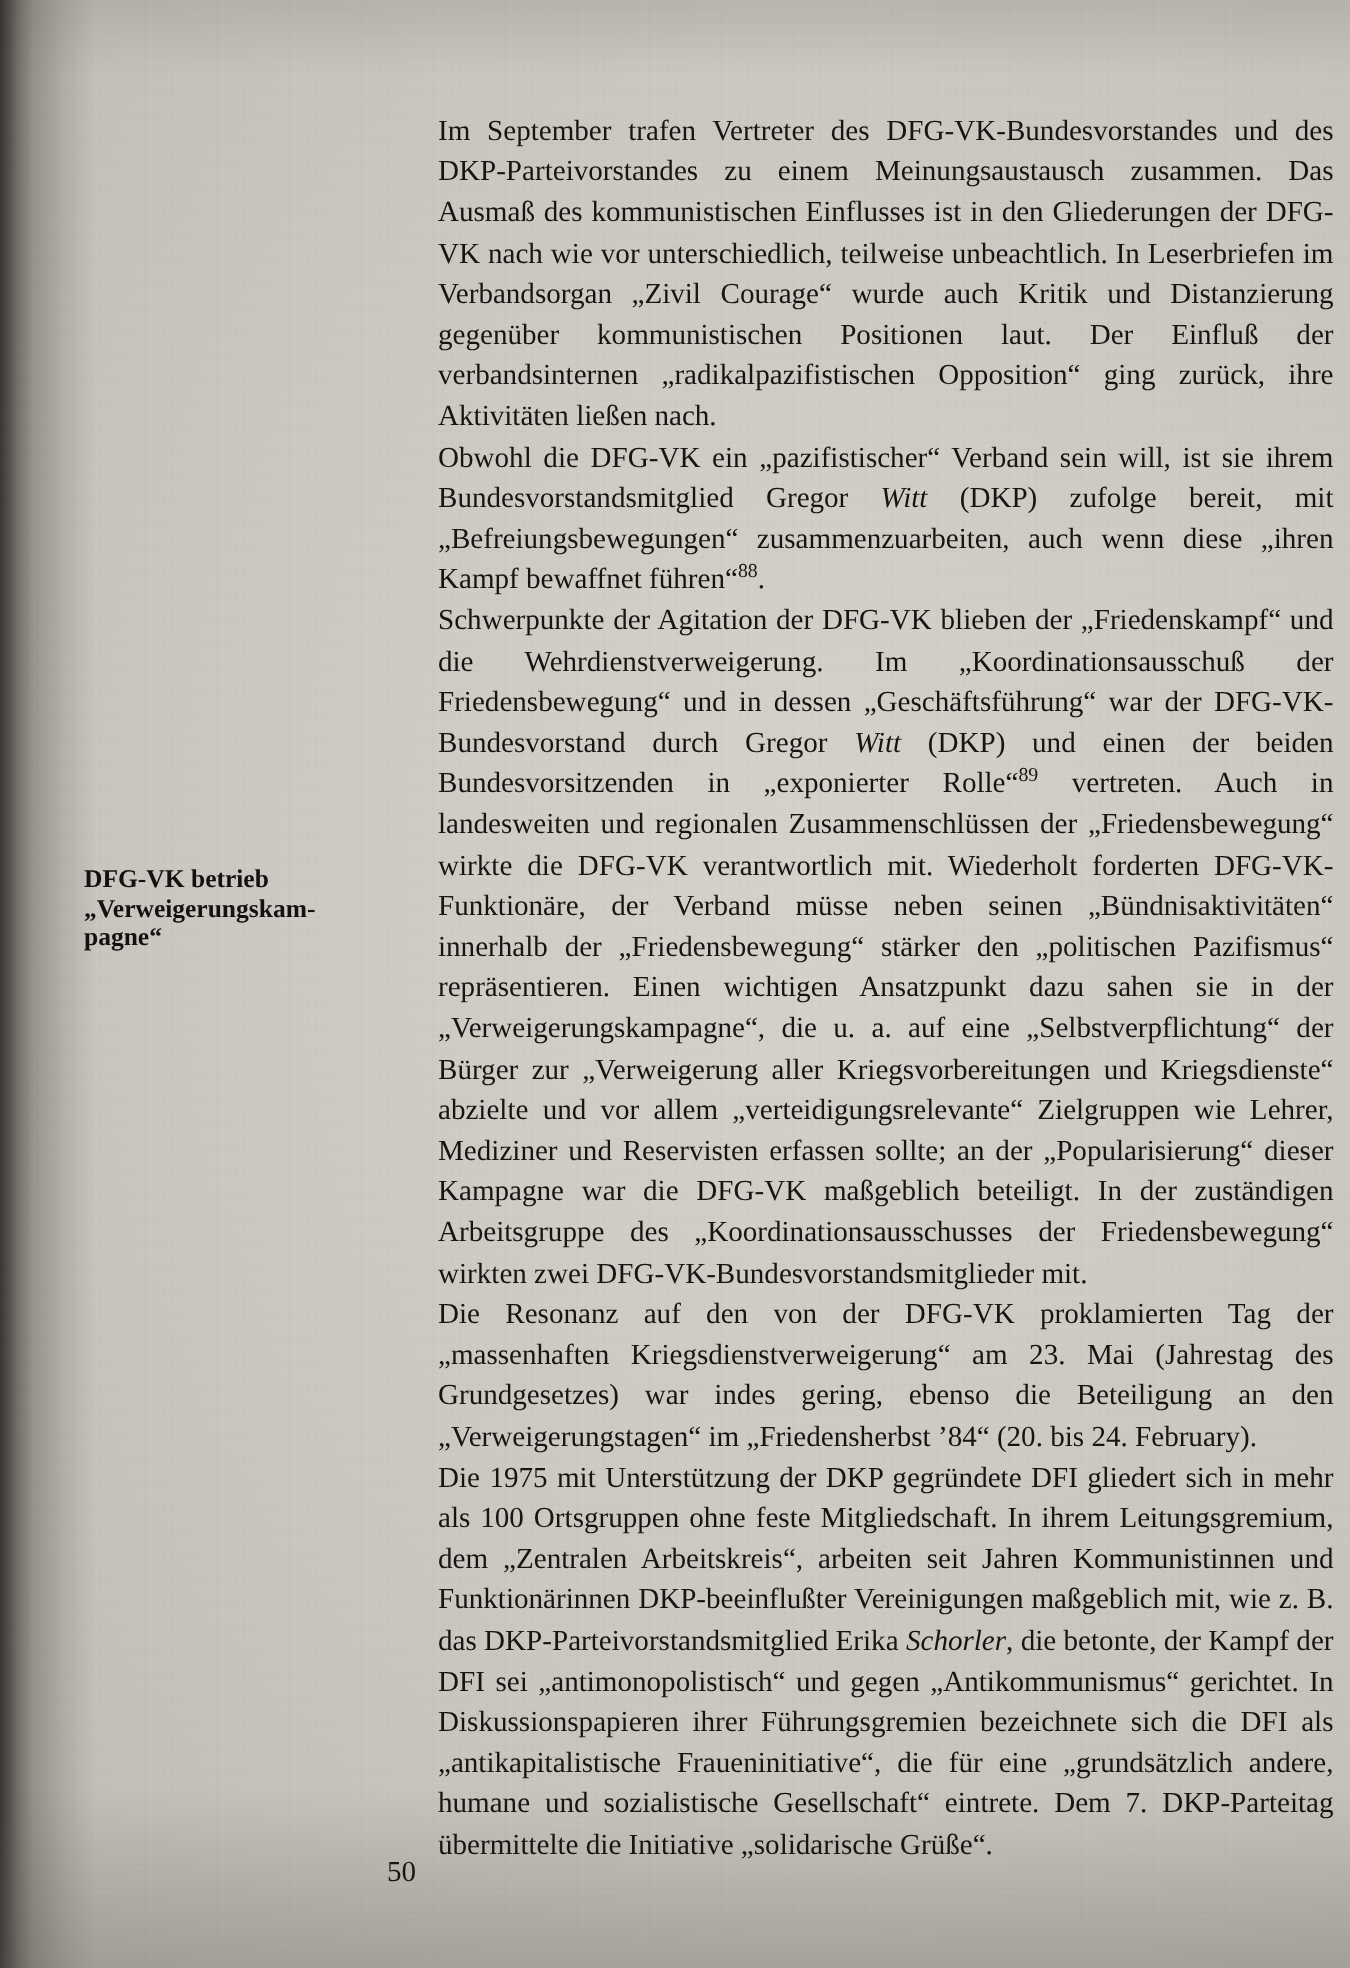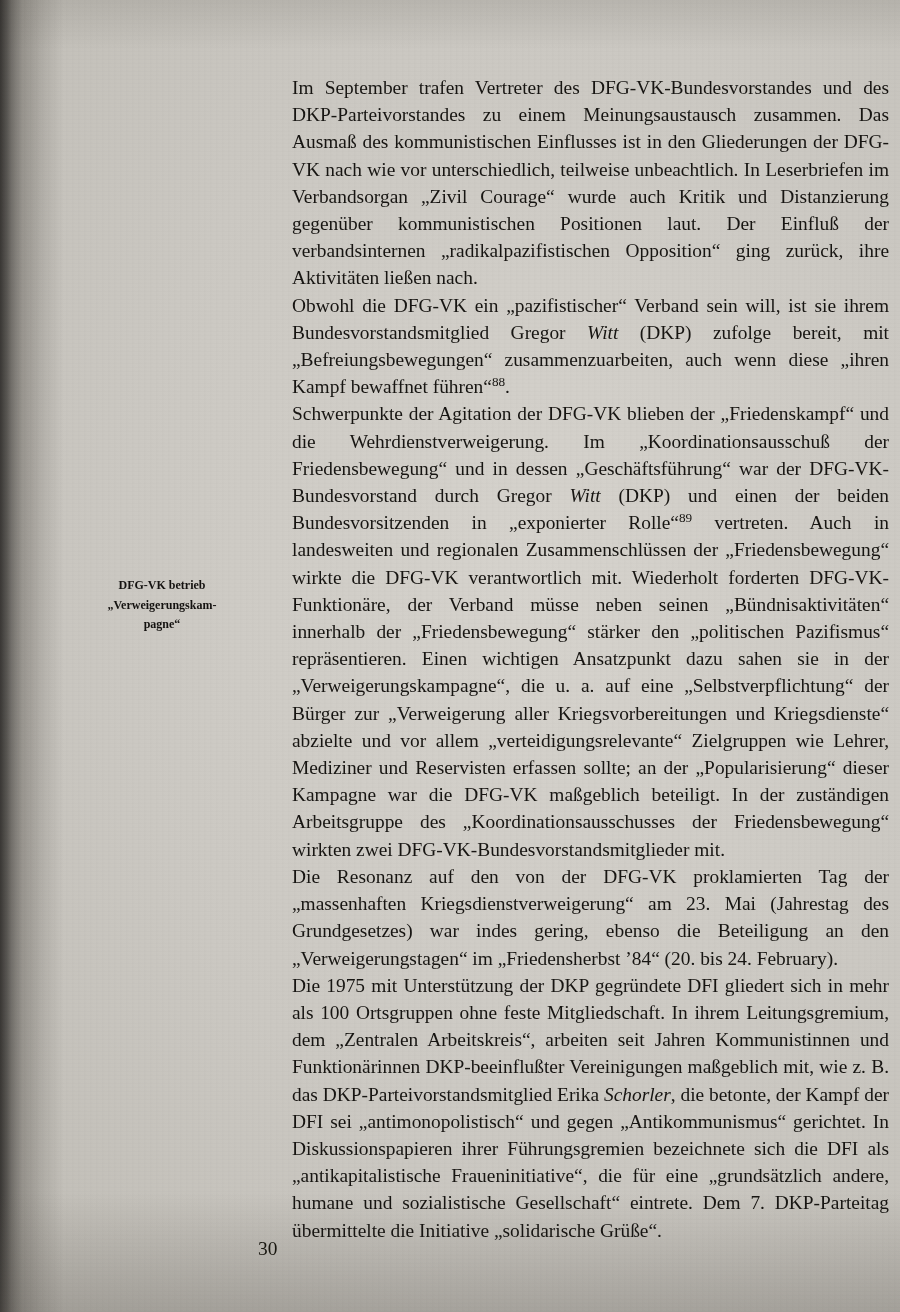--- a/index.html
+++ b/index.html
@@ -63,25 +63,25 @@
     text-justify: inter-word;
     hyphens: manual;
     margin-left: 36px;
   }
   .textblock p {
     margin: 0;
     text-indent: 0;
   }
   .marginnote {
     position: absolute;
-    left: 72px;
+    left: 56px;
     top: 576px;
     width: 180px;
-    text-align: center;
-    font-size: 12px;
+    text-align: left;
+    font-size: 17px;
     line-height: 19.6px;
     font-weight: bold;
     color: #141210;
   }
   .section-head {
     font-weight: bold;
     font-size: 19.4px;
     margin-top: 26px;
     margin-bottom: 2px;
     text-align: left;
@@ -119,15 +119,15 @@
 
       <p>Im September trafen Vertreter des DFG-VK-Bundesvorstandes und des DKP-Parteivorstandes zu einem Meinungsaustausch zusammen. Das Ausmaß des kommunistischen Einflusses ist in den Gliederungen der DFG-VK nach wie vor unterschiedlich, teilweise unbeachtlich. In Leserbriefen im Verbandsorgan „Zivil Courage“ wurde auch Kritik und Distanzierung gegenüber kommunistischen Positionen laut. Der Einfluß der verbandsinternen „radikalpazifistischen Opposition“ ging zurück, ihre Aktivitäten ließen nach.</p>
       <p>Obwohl die DFG-VK ein „pazifistischer“ Verband sein will, ist sie ihrem Bundesvorstandsmitglied Gregor <i>Witt</i> (DKP) zufolge bereit, mit „Befreiungsbewegungen“ zusammenzuarbeiten, auch wenn diese „ihren Kampf bewaffnet führen“<sup>88</sup>.</p>
       <p>Schwerpunkte der Agitation der DFG-VK blieben der „Friedenskampf“ und die Wehrdienstverweigerung. Im „Koordinationsausschuß der Friedensbewegung“ und in dessen „Geschäftsführung“ war der DFG-VK-Bundesvorstand durch Gregor <i>Witt</i> (DKP) und einen der beiden Bundesvorsitzenden in „exponierter Rolle“<sup>89</sup> vertreten. Auch in landesweiten und regionalen Zusammenschlüssen der „Friedensbewegung“ wirkte die DFG-VK verantwortlich mit. Wiederholt forderten DFG-VK-Funktionäre, der Verband müsse neben seinen „Bündnisaktivitäten“ innerhalb der „Friedensbewegung“ stärker den „politischen Pazifismus“ repräsentieren. Einen wichtigen Ansatzpunkt dazu sahen sie in der „Verweigerungskampagne“, die u. a. auf eine „Selbstverpflichtung“ der Bürger zur „Verweigerung aller Kriegsvorbereitungen und Kriegsdienste“ abzielte und vor allem „verteidigungsrelevante“ Zielgruppen wie Lehrer, Mediziner und Reservisten erfassen sollte; an der „Popularisierung“ dieser Kampagne war die DFG-VK maßgeblich beteiligt. In der zuständigen Arbeitsgruppe des „Koordinationsausschusses der Friedensbewegung“ wirkten zwei DFG-VK-Bundesvorstandsmitglieder mit.</p>
       <p>Die Resonanz auf den von der DFG-VK proklamierten Tag der „massenhaften Kriegsdienstverweigerung“ am 23. Mai (Jahrestag des Grundgesetzes) war indes gering, ebenso die Beteiligung an den „Verweigerungstagen“ im „Friedensherbst ’84“ (20. bis 24. February).</p>
 
 
       <p>Die 1975 mit Unterstützung der DKP gegründete DFI gliedert sich in mehr als 100 Ortsgruppen ohne feste Mitgliedschaft. In ihrem Leitungsgremium, dem „Zentralen Arbeitskreis“, arbeiten seit Jahren Kommunistinnen und Funktionärinnen DKP-beeinflußter Vereinigungen maßgeblich mit, wie z. B. das DKP-Parteivorstandsmitglied Erika <i>Schorler</i>, die betonte, der Kampf der DFI sei „antimonopolistisch“ und gegen „Antikommunismus“ gerichtet. In Diskussionspapieren ihrer Führungsgremien bezeichnete sich die DFI als „antikapitalistische Fraueninitiative“, die für eine „grundsätzlich andere, humane und sozialistische Gesellschaft“ eintrete. Dem 7. DKP-Parteitag übermittelte die Initiative „solidarische Grüße“.</p>
     </div>
 
-    <div class="folio">30</div>
+    <div class="folio">50</div>
   </div>
 </div>
 
 </body></html>

